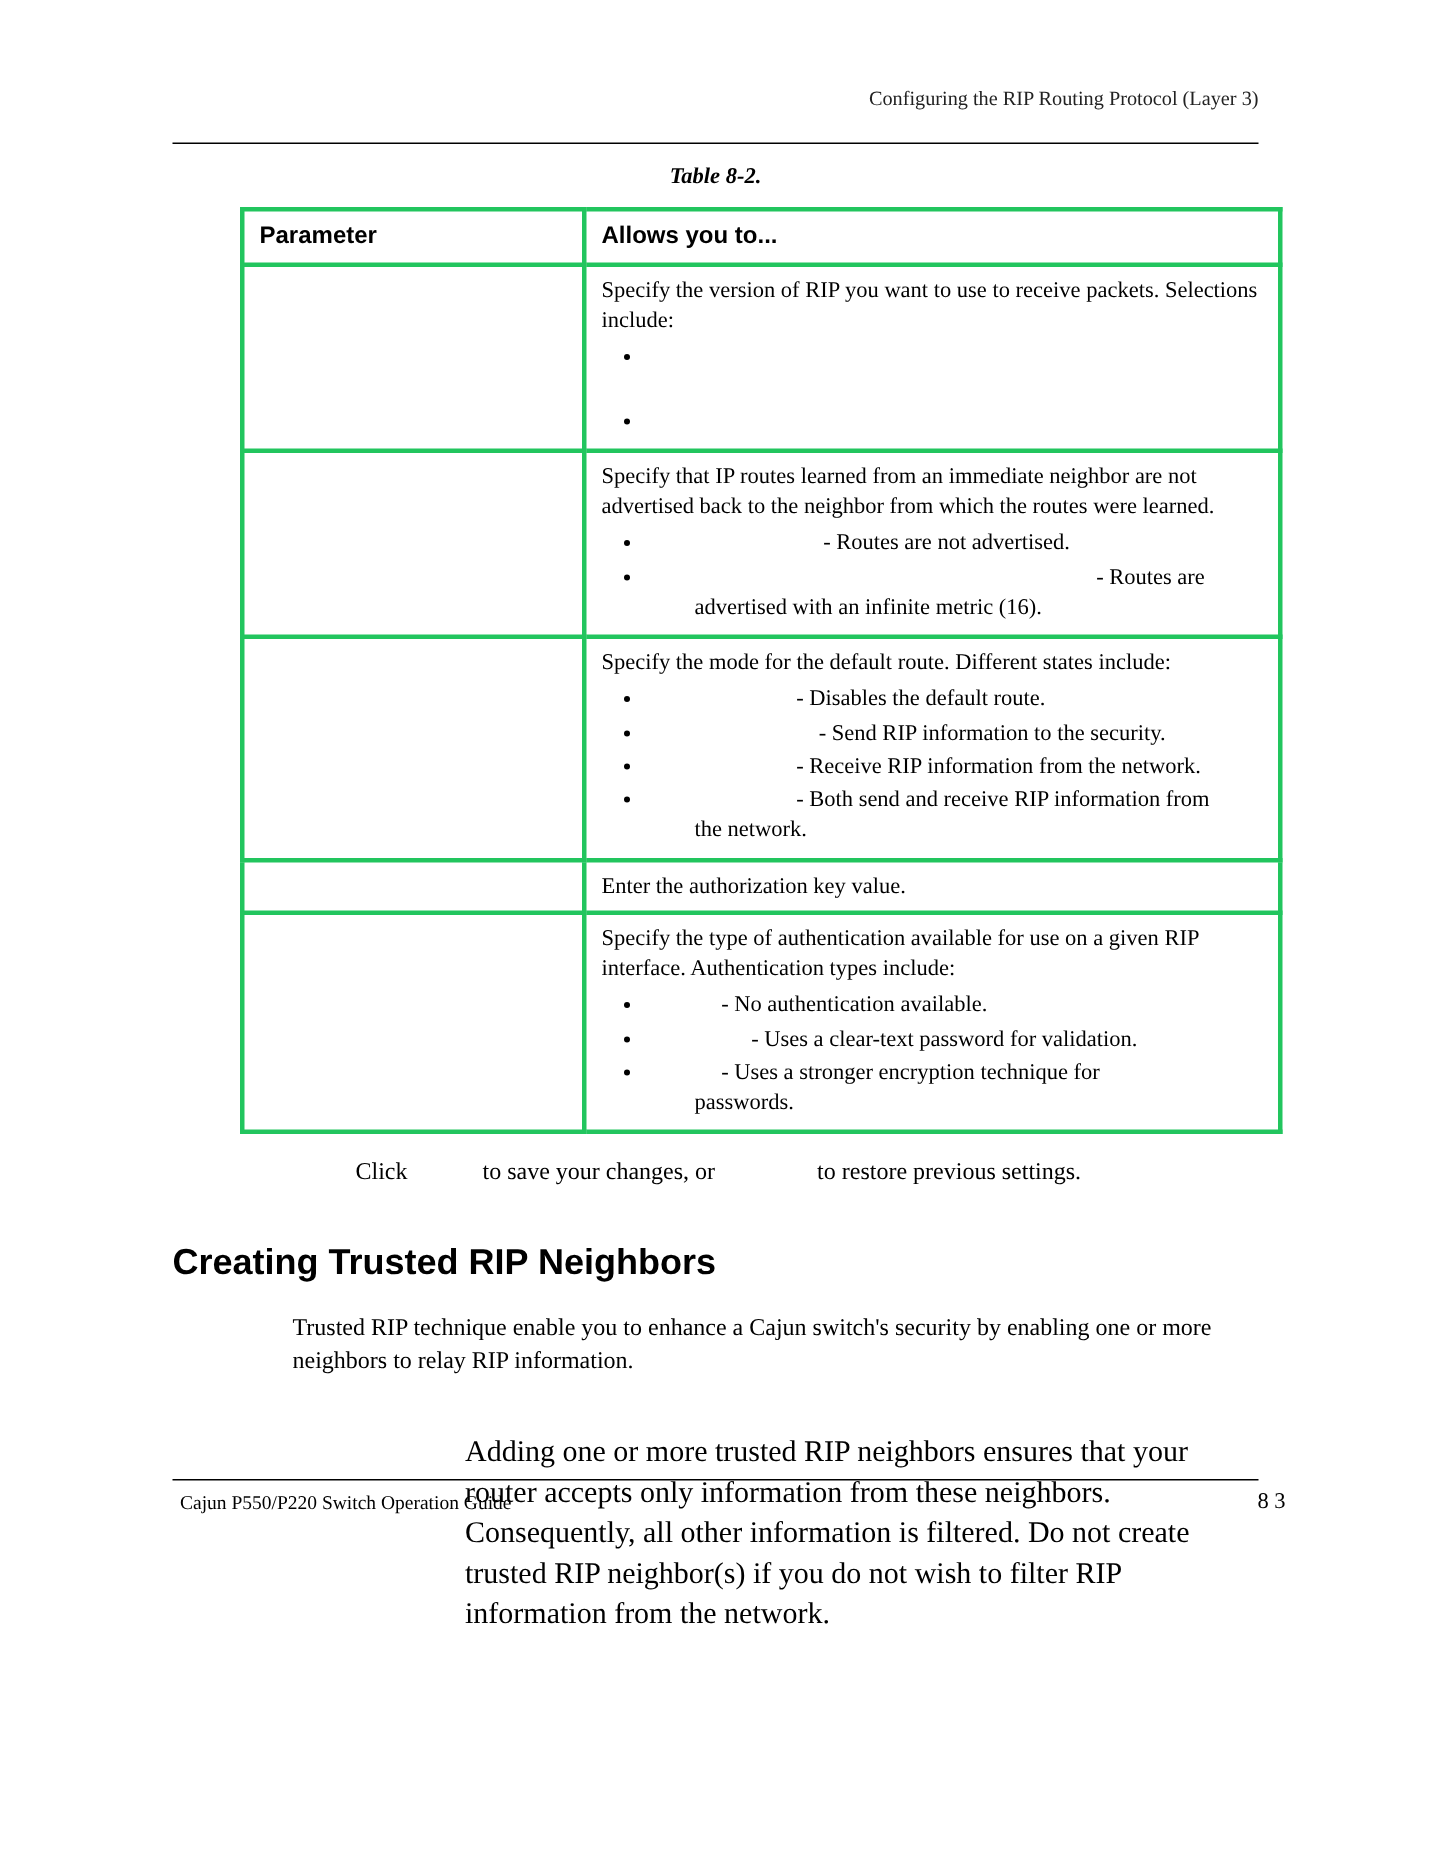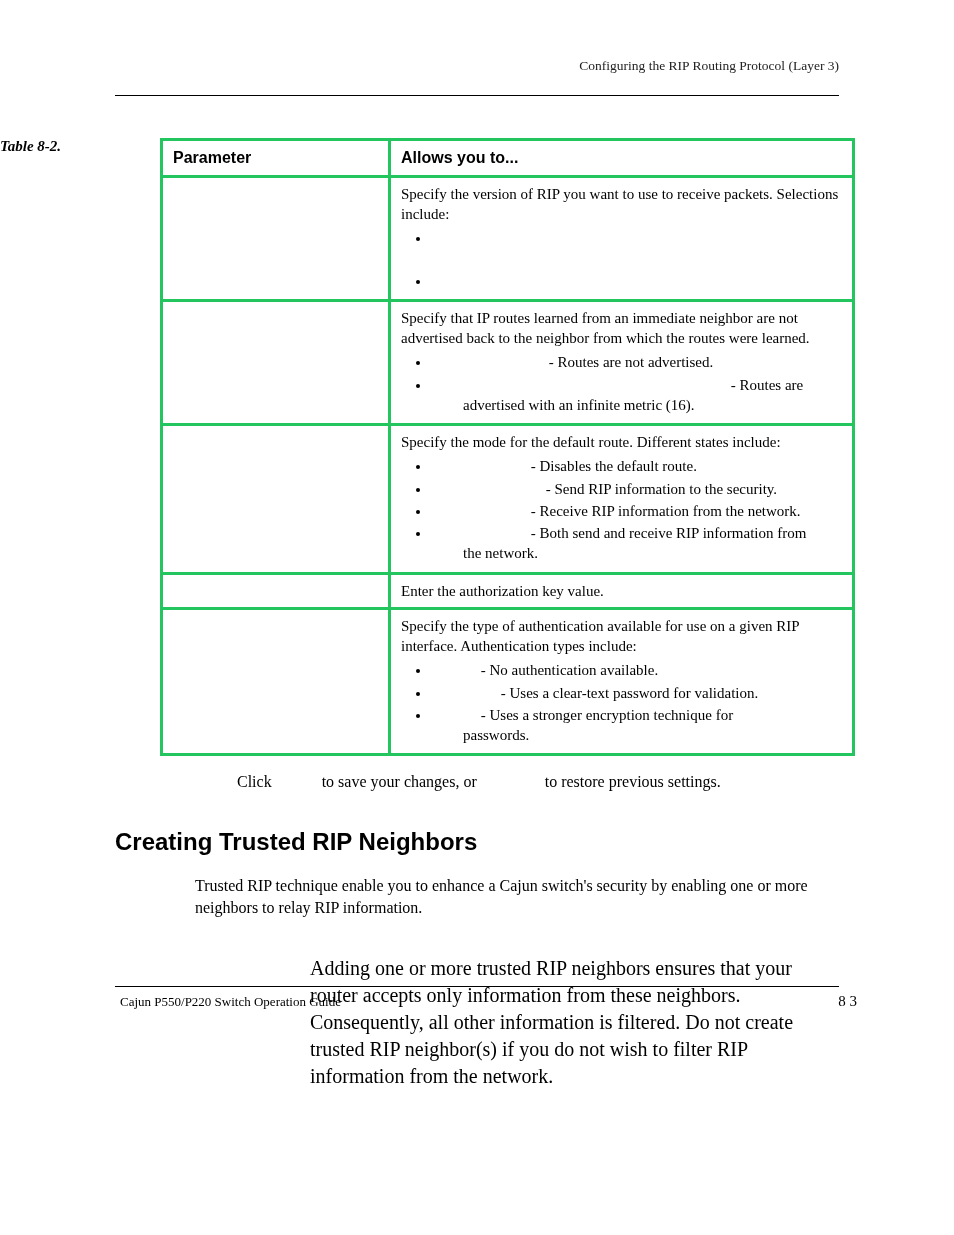--- a/index.html
+++ b/index.html
@@ -32,24 +32,24 @@
     left: 115px;
     right: 115px;
     border-top: 1px solid #000;
   }
 
   .table-caption {
     position: absolute;
     top: 110px;
     left: 0;
     right: 0;
+    text-align: center;
     font-style: italic;
     font-weight: bold;
     font-size: 15px;
-    margin-top: 28px;
   }
 
   table.param {
     position: absolute;
     top: 138px;
     left: 160px;
     width: 695px;
     border-collapse: collapse;
     font-size: 15px;
     line-height: 1.35;

